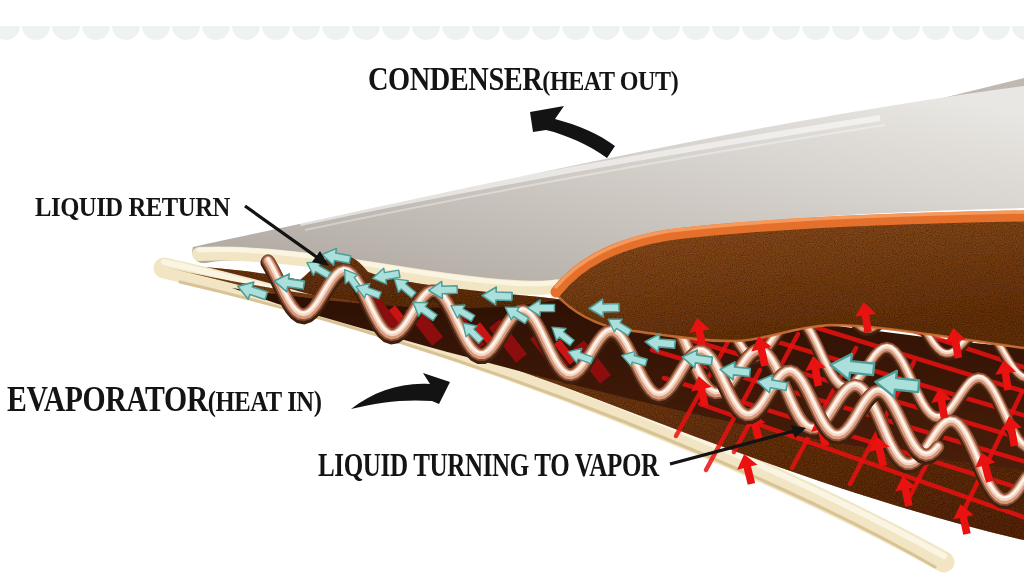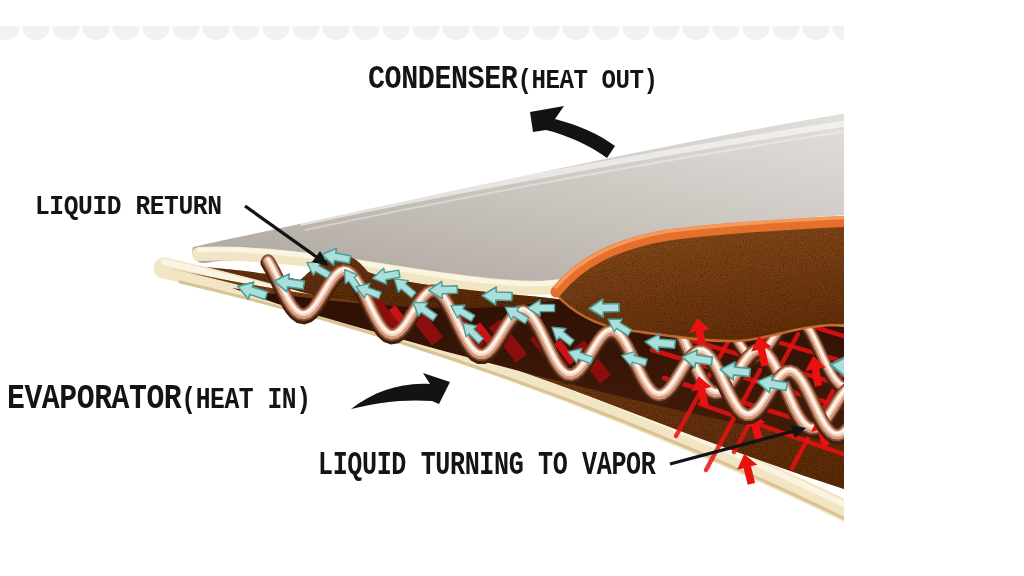--- a/index.html
+++ b/index.html
@@ -1,17 +1,17 @@
 <!DOCTYPE html>
 <html><head>
 <meta charset="utf-8">
 <style>
   html,body{margin:0;padding:0;background:#ffffff;}
-  .stage{position:relative;width:844px;height:576px;overflow:hidden;background:#ffffff;
-         font-family:Liberation Mono, monospace;}
+  .stage{position:relative;width:1024px;height:576px;overflow:hidden;background:#ffffff;
+         font-family:Liberation Serif, serif;}
   .stage svg{position:absolute;left:0;top:0;}
   .lbl{position:absolute;font-weight:bold;color:#141414;white-space:nowrap;line-height:1;
        transform-origin:left top;letter-spacing:-0.5px;}
   .lbl .paren{letter-spacing:-0.5px;}
   .lbl-condenser{left:368px;top:63px;font-size:33px;transform:scaleX(.86);}
   .lbl-condenser .paren{font-size:28px;}
   .lbl-return{left:35px;top:193px;font-size:28px;transform:scaleX(.88);}
   .lbl-evaporator{left:7px;top:382px;font-size:35px;transform:scaleX(.85);}
   .lbl-evaporator .paren{font-size:29px;}
   .lbl-vapor{left:318px;top:449px;font-size:33px;transform:scaleX(.76);}

